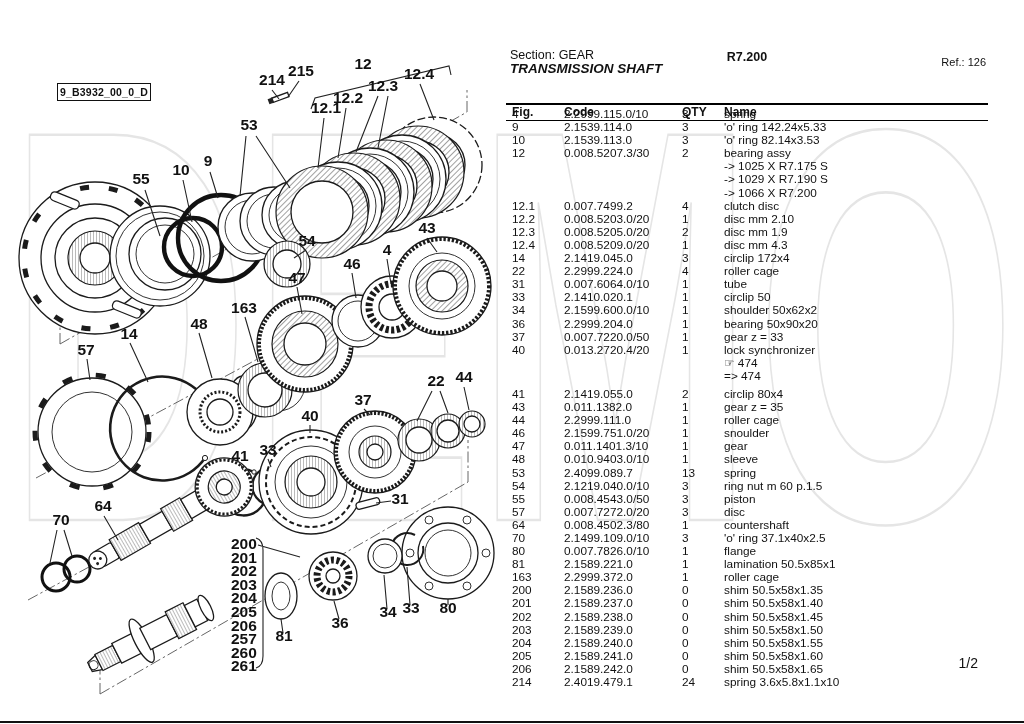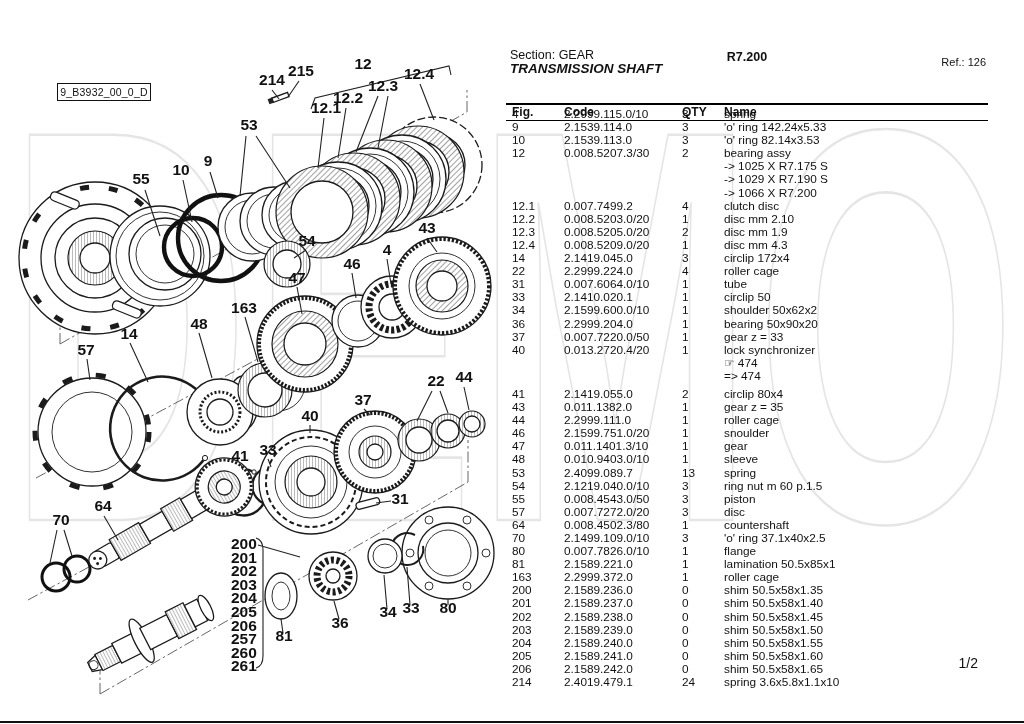--- a/index.html
+++ b/index.html
@@ -14,21 +14,21 @@
   .wh{fill:#fff;stroke:#1b1b1b;stroke-width:1.3px;}
   .bold4{fill:none;stroke:#111;stroke-width:4.4px;}
   .bold3{fill:none;stroke:#111;stroke-width:3px;}
   .hz{fill:url(#hz);stroke:#1b1b1b;stroke-width:1.2px;}
   .kn{fill:url(#kn);stroke:#1b1b1b;stroke-width:1.2px;}
   .teeth{fill:none;stroke:#1b1b1b;}
   .dd{fill:none;stroke:#555;stroke-width:.9px;stroke-dasharray:11 3 2.5 3;}
   .ld{fill:none;stroke:#222;stroke-width:1.1px;}
   .plabel{font-family:"Liberation Sans",sans-serif;font-weight:bold;font-size:15.5px;fill:#111;}
   #drawing-code{position:absolute;left:57px;top:83px;width:92px;height:16px;border:1.2px solid #111;
-      font-size:10.5px;font-weight:normal;line-height:16px;text-align:center;letter-spacing:.2px;background:transparent;}
+      font-size:10.5px;font-weight:bold;line-height:16px;text-align:center;letter-spacing:.2px;background:transparent;}
   
   #pane{position:absolute;left:506px;top:0;width:482px;height:724px;font-size:12px;}
   #model{position:absolute;left:0;top:29px;width:100%;text-align:center;font-weight:bold;font-size:12.5px;margin-top:21px;}
   #section{position:absolute;left:4px;top:48px;font-size:12.5px;}
   #ref{position:absolute;right:2px;top:56px;font-size:11px;}
   #title{position:absolute;left:4px;top:61px;font-size:13.5px;font-weight:bold;font-style:italic;}
   #thead{position:absolute;left:0;top:79px;width:100%;border-top:2.2px solid #000;border-bottom:1.8px solid #000;
          display:flex;font-weight:bold;height:15px;line-height:15px;margin-top:24px;}
   #tbody{position:absolute;left:0;top:101px;width:100%;padding-top:7px;}
   .trow{display:flex;height:13.1px;line-height:13.1px;font-size:11.8px;white-space:nowrap;}

